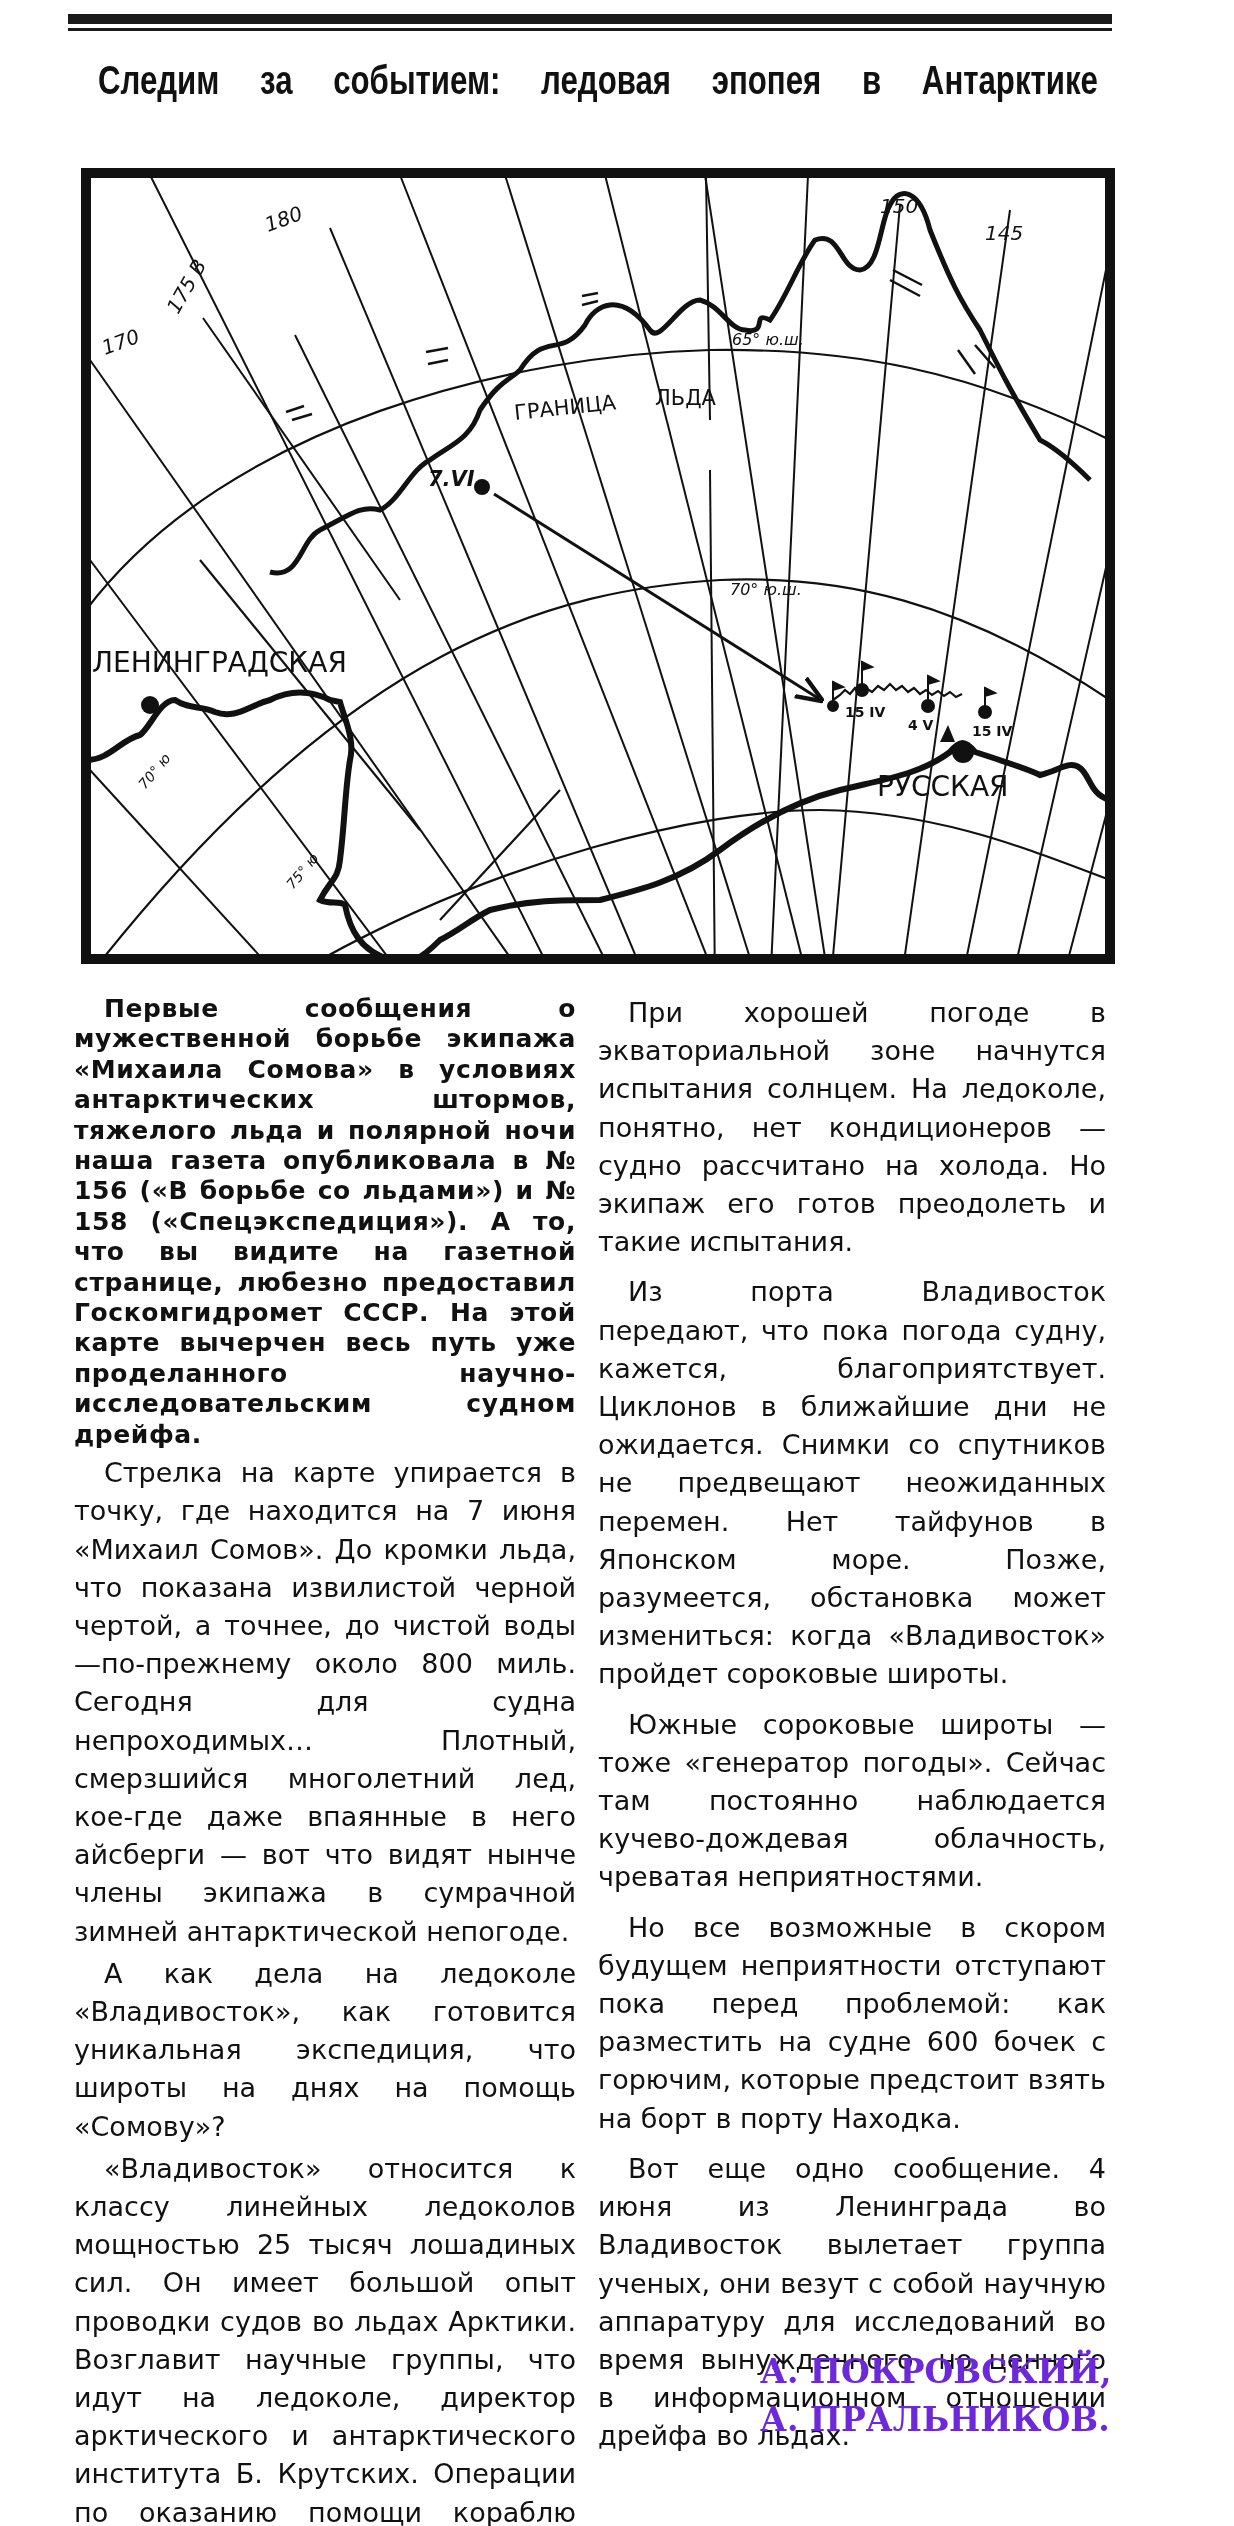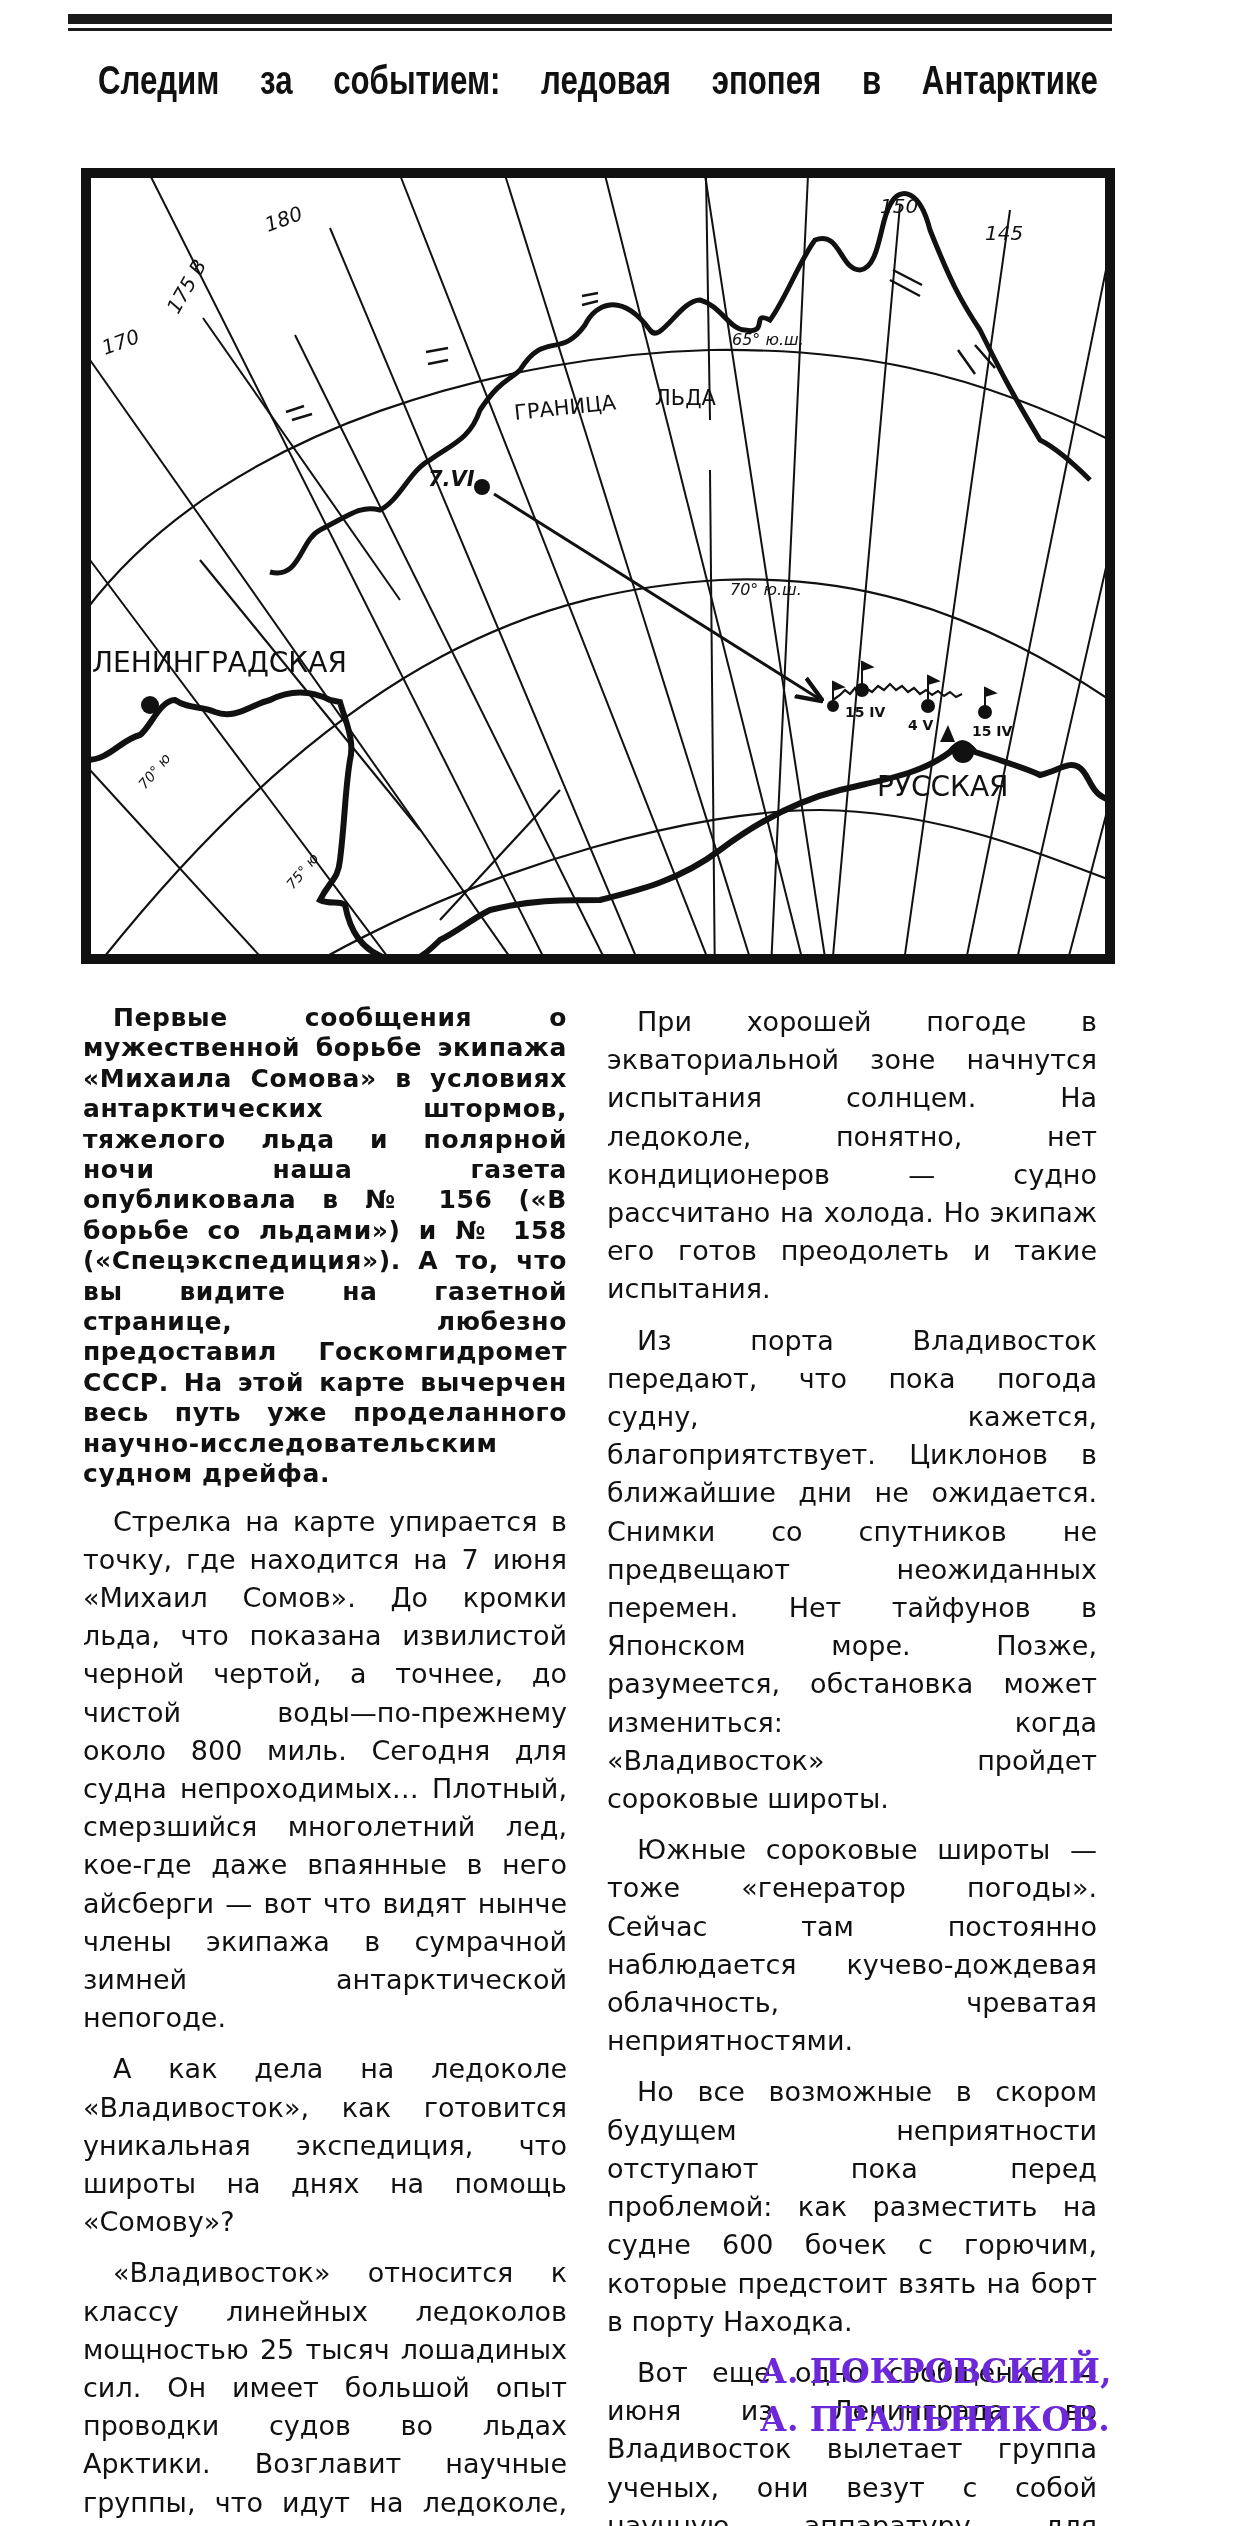--- a/index.html
+++ b/index.html
@@ -14,21 +14,21 @@
   }
   .headline-inner { display: inline-block; width: 1282px; text-align: justify; text-align-last: justify; }
   #map { position: absolute; left: 0; top: 0; width: 1234px; height: 1000px; }
   .col {
     position: absolute; top: 990px;
     font-family: "DejaVu Sans", sans-serif; font-size: 27px; line-height: 38.2px;
     text-align: justify; color: #111;
   }
   .col-left { left: 70px; width: 510px; }
   .col-right { left: 594px; width: 516px; }
-  .col p { margin: 13px; text-indent: 30px; hyphens: manual; }
+  .col p { margin: 4px; text-indent: 30px; hyphens: manual; }
   .col-right p + p { margin-top: 12px; }
   .lead { font-weight: bold; font-size: 25px; letter-spacing: 0.6px; line-height: 30.4px; }
   .lead-p { text-indent: 30px; }
   .byline {
     position: absolute; left: 760px; top: 2348px; width: 360px;
     font-family: "DejaVu Serif", serif; font-weight: bold; font-size: 33px; line-height: 48px; color: #6d28d9;
   }
   .byline div { white-space: nowrap; }
   svg text { font-family: "DejaVu Sans", sans-serif; fill: #111; }
 </style>

